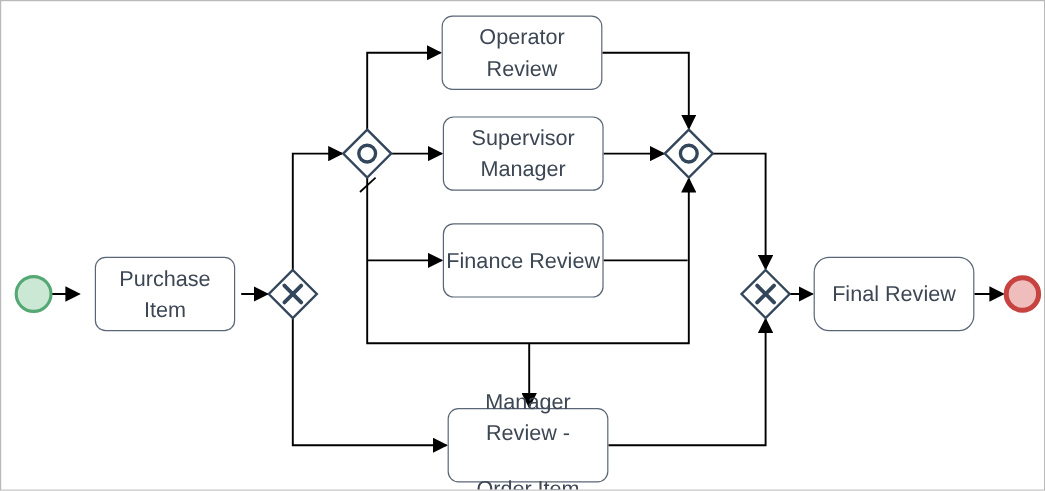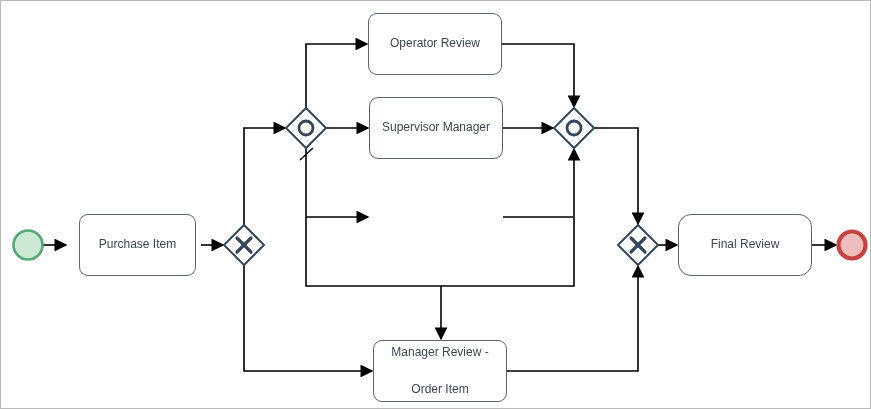--- a/index.html
+++ b/index.html
@@ -14,21 +14,21 @@
   .default-slash{stroke:var(--line,#000);stroke-width:1.5;}
   .gw-diamond{fill:#fff;stroke:var(--gateway-stroke,#33465c);stroke-width:2;}
   .gw-x{stroke:var(--gateway-stroke,#33465c);stroke-width:3.2;stroke-linecap:round;}
   .gw-o{fill:none;stroke:var(--gateway-stroke,#33465c);stroke-width:2.8;}
   .start-event{fill:var(--start-fill,#cbe8d4);stroke:var(--start-stroke,#55a874);stroke-width:2.6;}
   .end-event{fill:var(--end-fill,#f0bdbd);stroke:var(--end-stroke,#c64340);stroke-width:4.2;}
   .task{
     position:absolute;box-sizing:border-box;background:#fff;
     border:1px solid var(--task-border,#5a6675);border-radius:9px;
     display:flex;flex-direction:column;align-items:center;justify-content:center;
-    text-align:center;font-size:12px;color:var(--task-text,#3d4754);line-height:1.45;
+    text-align:center;font-size:18px;color:var(--task-text,#3d4754);line-height:1.45;
   }
   .t-purchase  {left:78px; top:213px;width:117px;height:62px;}
   .t-operator  {left:367px;top:12px; width:134px;height:62px;}
   .t-supervisor{left:368px;top:96px; width:134px;height:62px;}
   .t-finance   {left:368px;top:185px;width:134px;height:62px;}
   .t-manager   {left:372px;top:339px;width:134px;height:62px;gap:19px;}
   .t-final     {left:677px;top:213px;width:134px;height:62px;border-radius:13px;}
 </style>
 </head>
 <body>
@@ -89,20 +89,23 @@
 
   <div class="task t-purchase">
     <span>Purchase Item</span>
   </div>
   <div class="task t-operator">
     <span>Operator Review</span>
   </div>
   <div class="task t-supervisor">
     <span>Supervisor Manager</span>
   </div>
+  <div class="task t-finance">
+    <span>Finance Review</span>
+  </div>
   <div class="task t-manager">
     <span>Manager Review -</span>
     <span>Order Item</span>
   </div>
   <div class="task t-final">
     <span>Final Review</span>
   </div>
 
 </div>
 

